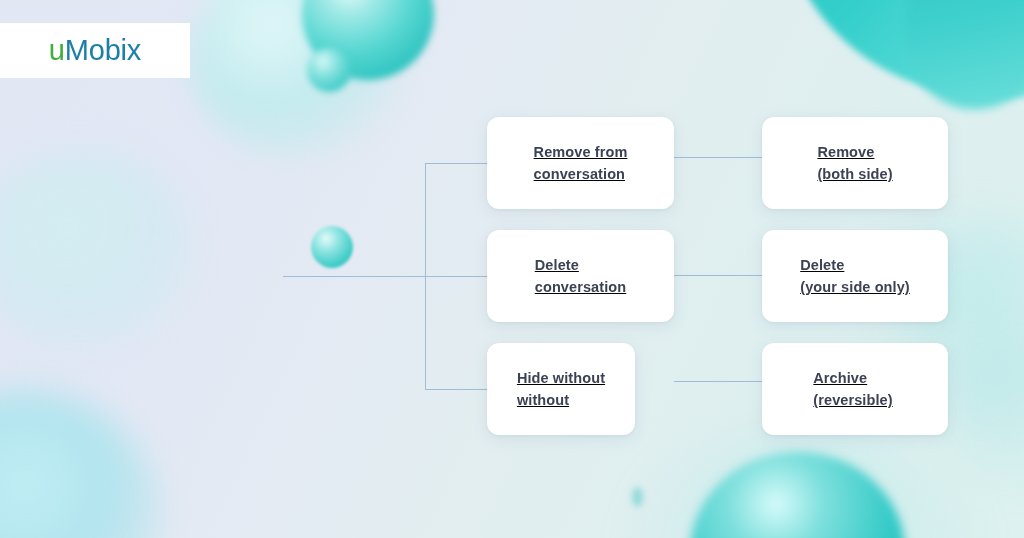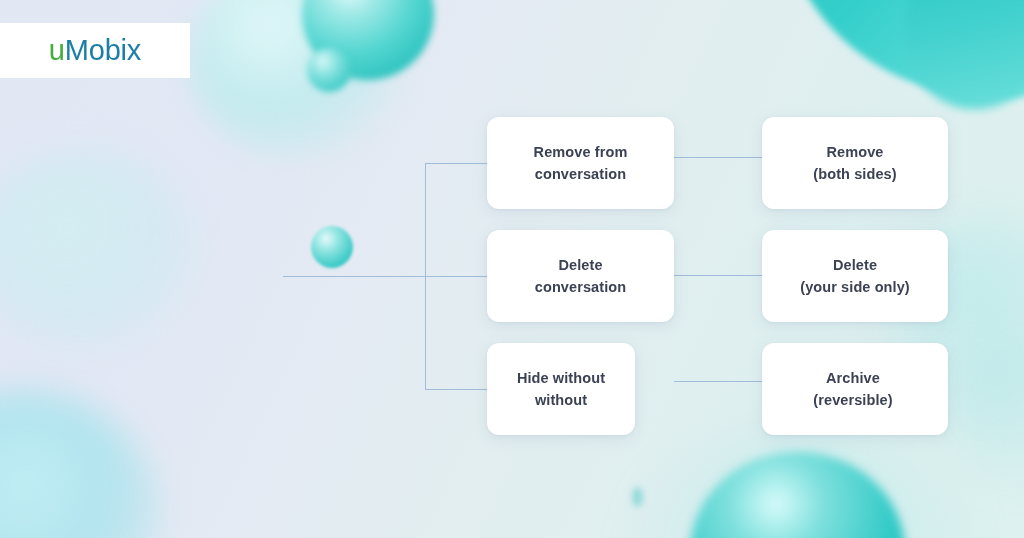--- a/index.html
+++ b/index.html
@@ -203,24 +203,25 @@
   
   .node {
     position: absolute;
     background: #ffffff;
     border-radius: 12px;
     box-shadow: 0 4px 16px rgba(110,130,165,0.13),
                 0 1px 3px rgba(110,130,165,0.10);
     display: flex;
     align-items: center;
     justify-content: center;
-    text-align: center;
+    text-align: left;
     z-index: 10;
     box-sizing: border-box;
     padding: 6px 10px;
+    text-decoration: underline;
   }
   .node-label {
     font-size: 14.5px;
     font-weight: 700;
     color: #3b4254;
     line-height: 1.55;
     letter-spacing: 0.1px;
   }
 
   #node-source { left: 76px;  top: 233px; width: 207px; height: 86px; }
@@ -289,21 +290,21 @@
   <div class="node" id="node-hide">
     <div class="node-label">
       <span>Hide without</span><br>
       <span>without</span>
     </div>
   </div>
 
   <div class="node" id="node-unsend">
     <div class="node-label">
       <span>Remove</span><br>
-      <span>(both sides)</span>
+      <span>(both side)</span>
     </div>
   </div>
   <div class="node" id="node-delete2">
     <div class="node-label">
       <span>Delete</span><br>
       <span>(your side only)</span>
     </div>
   </div>
   <div class="node" id="node-archive">
     <div class="node-label">

